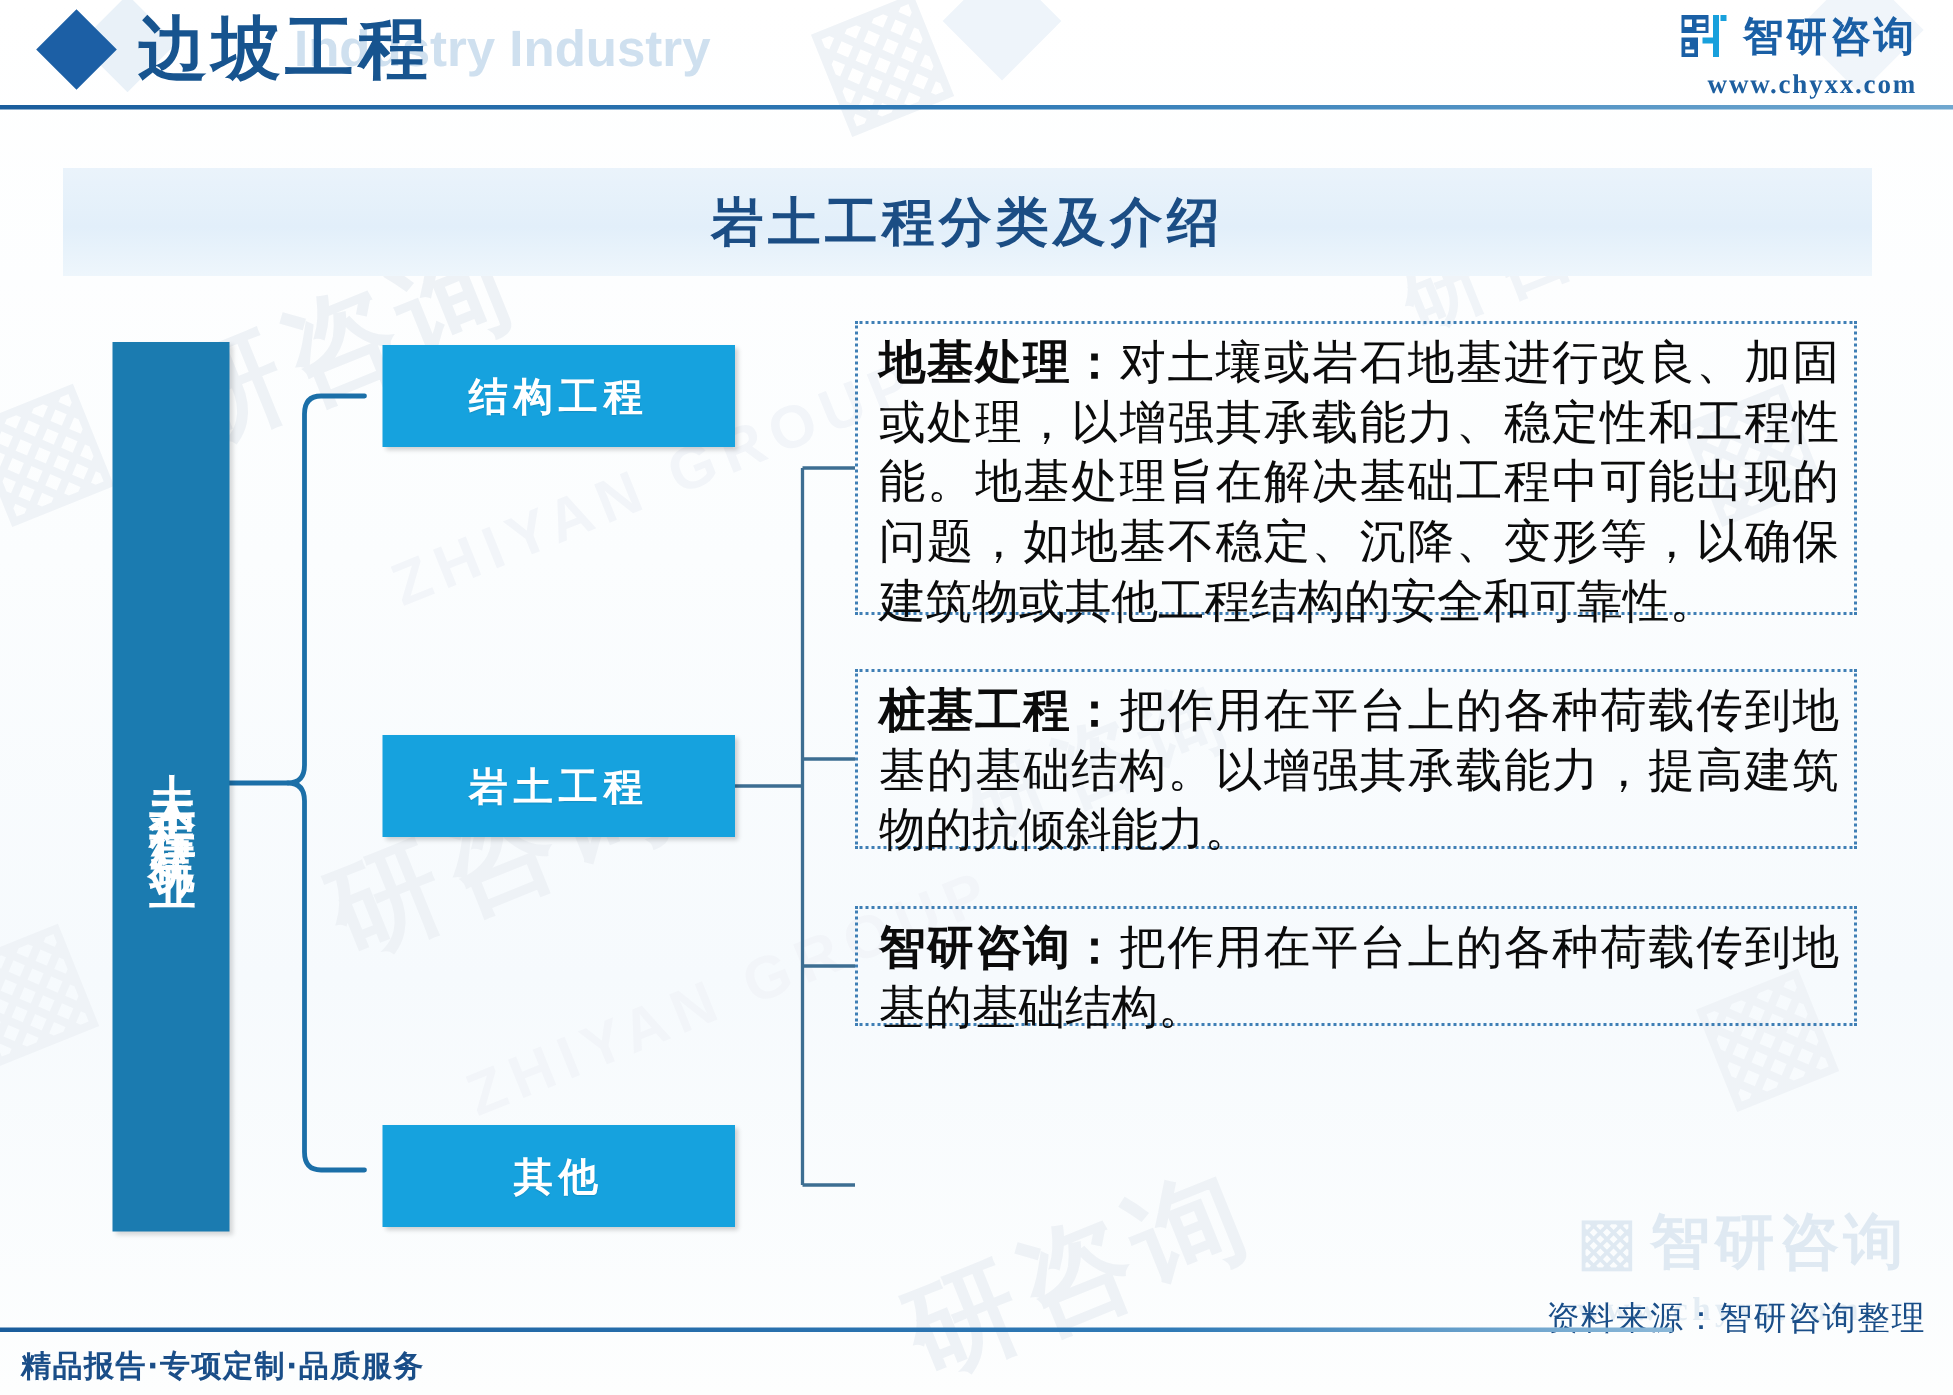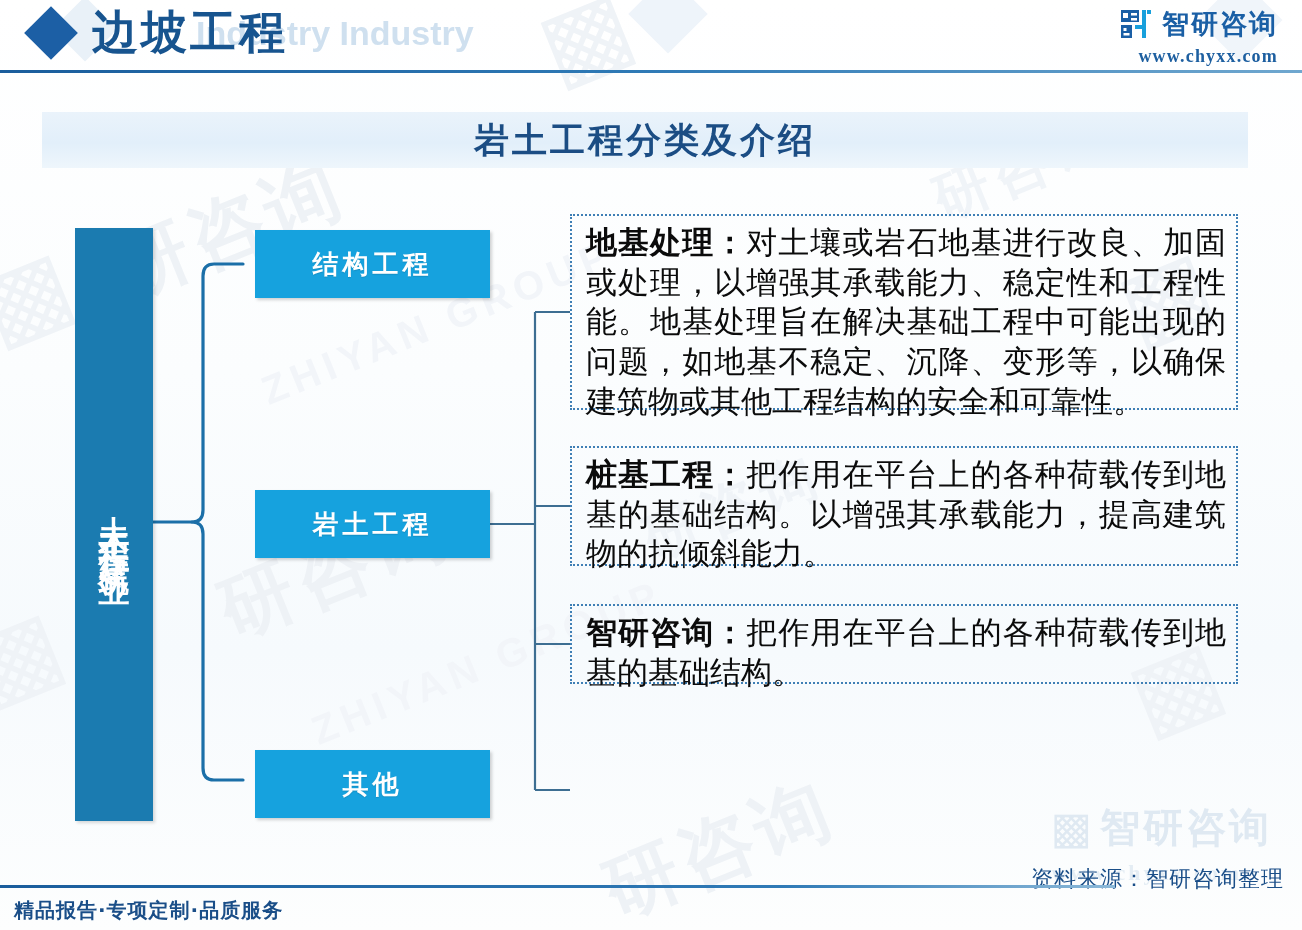--- a/index.html
+++ b/index.html
@@ -137,21 +137,21 @@
     font-weight: 700;
     color: #1d5fa0;
     letter-spacing: 1.2px;
     font-family: "Liberation Serif", serif;
   }
 
   
   #title-band {
     position: absolute;
     left: 42px; top: 112px;
-    width: 1206px; height: 56px;
+    width: 1206px; height: 72px;
     background: linear-gradient(180deg, #eaf3fb 0%, #e2effa 55%, #eef6fc 100%);
     z-index: 4;
     display: flex;
     align-items: center;
     justify-content: center;
   }
   #title-band-text {
     font-size: 35px;
     font-weight: 700;
     color: #1b4d84;

